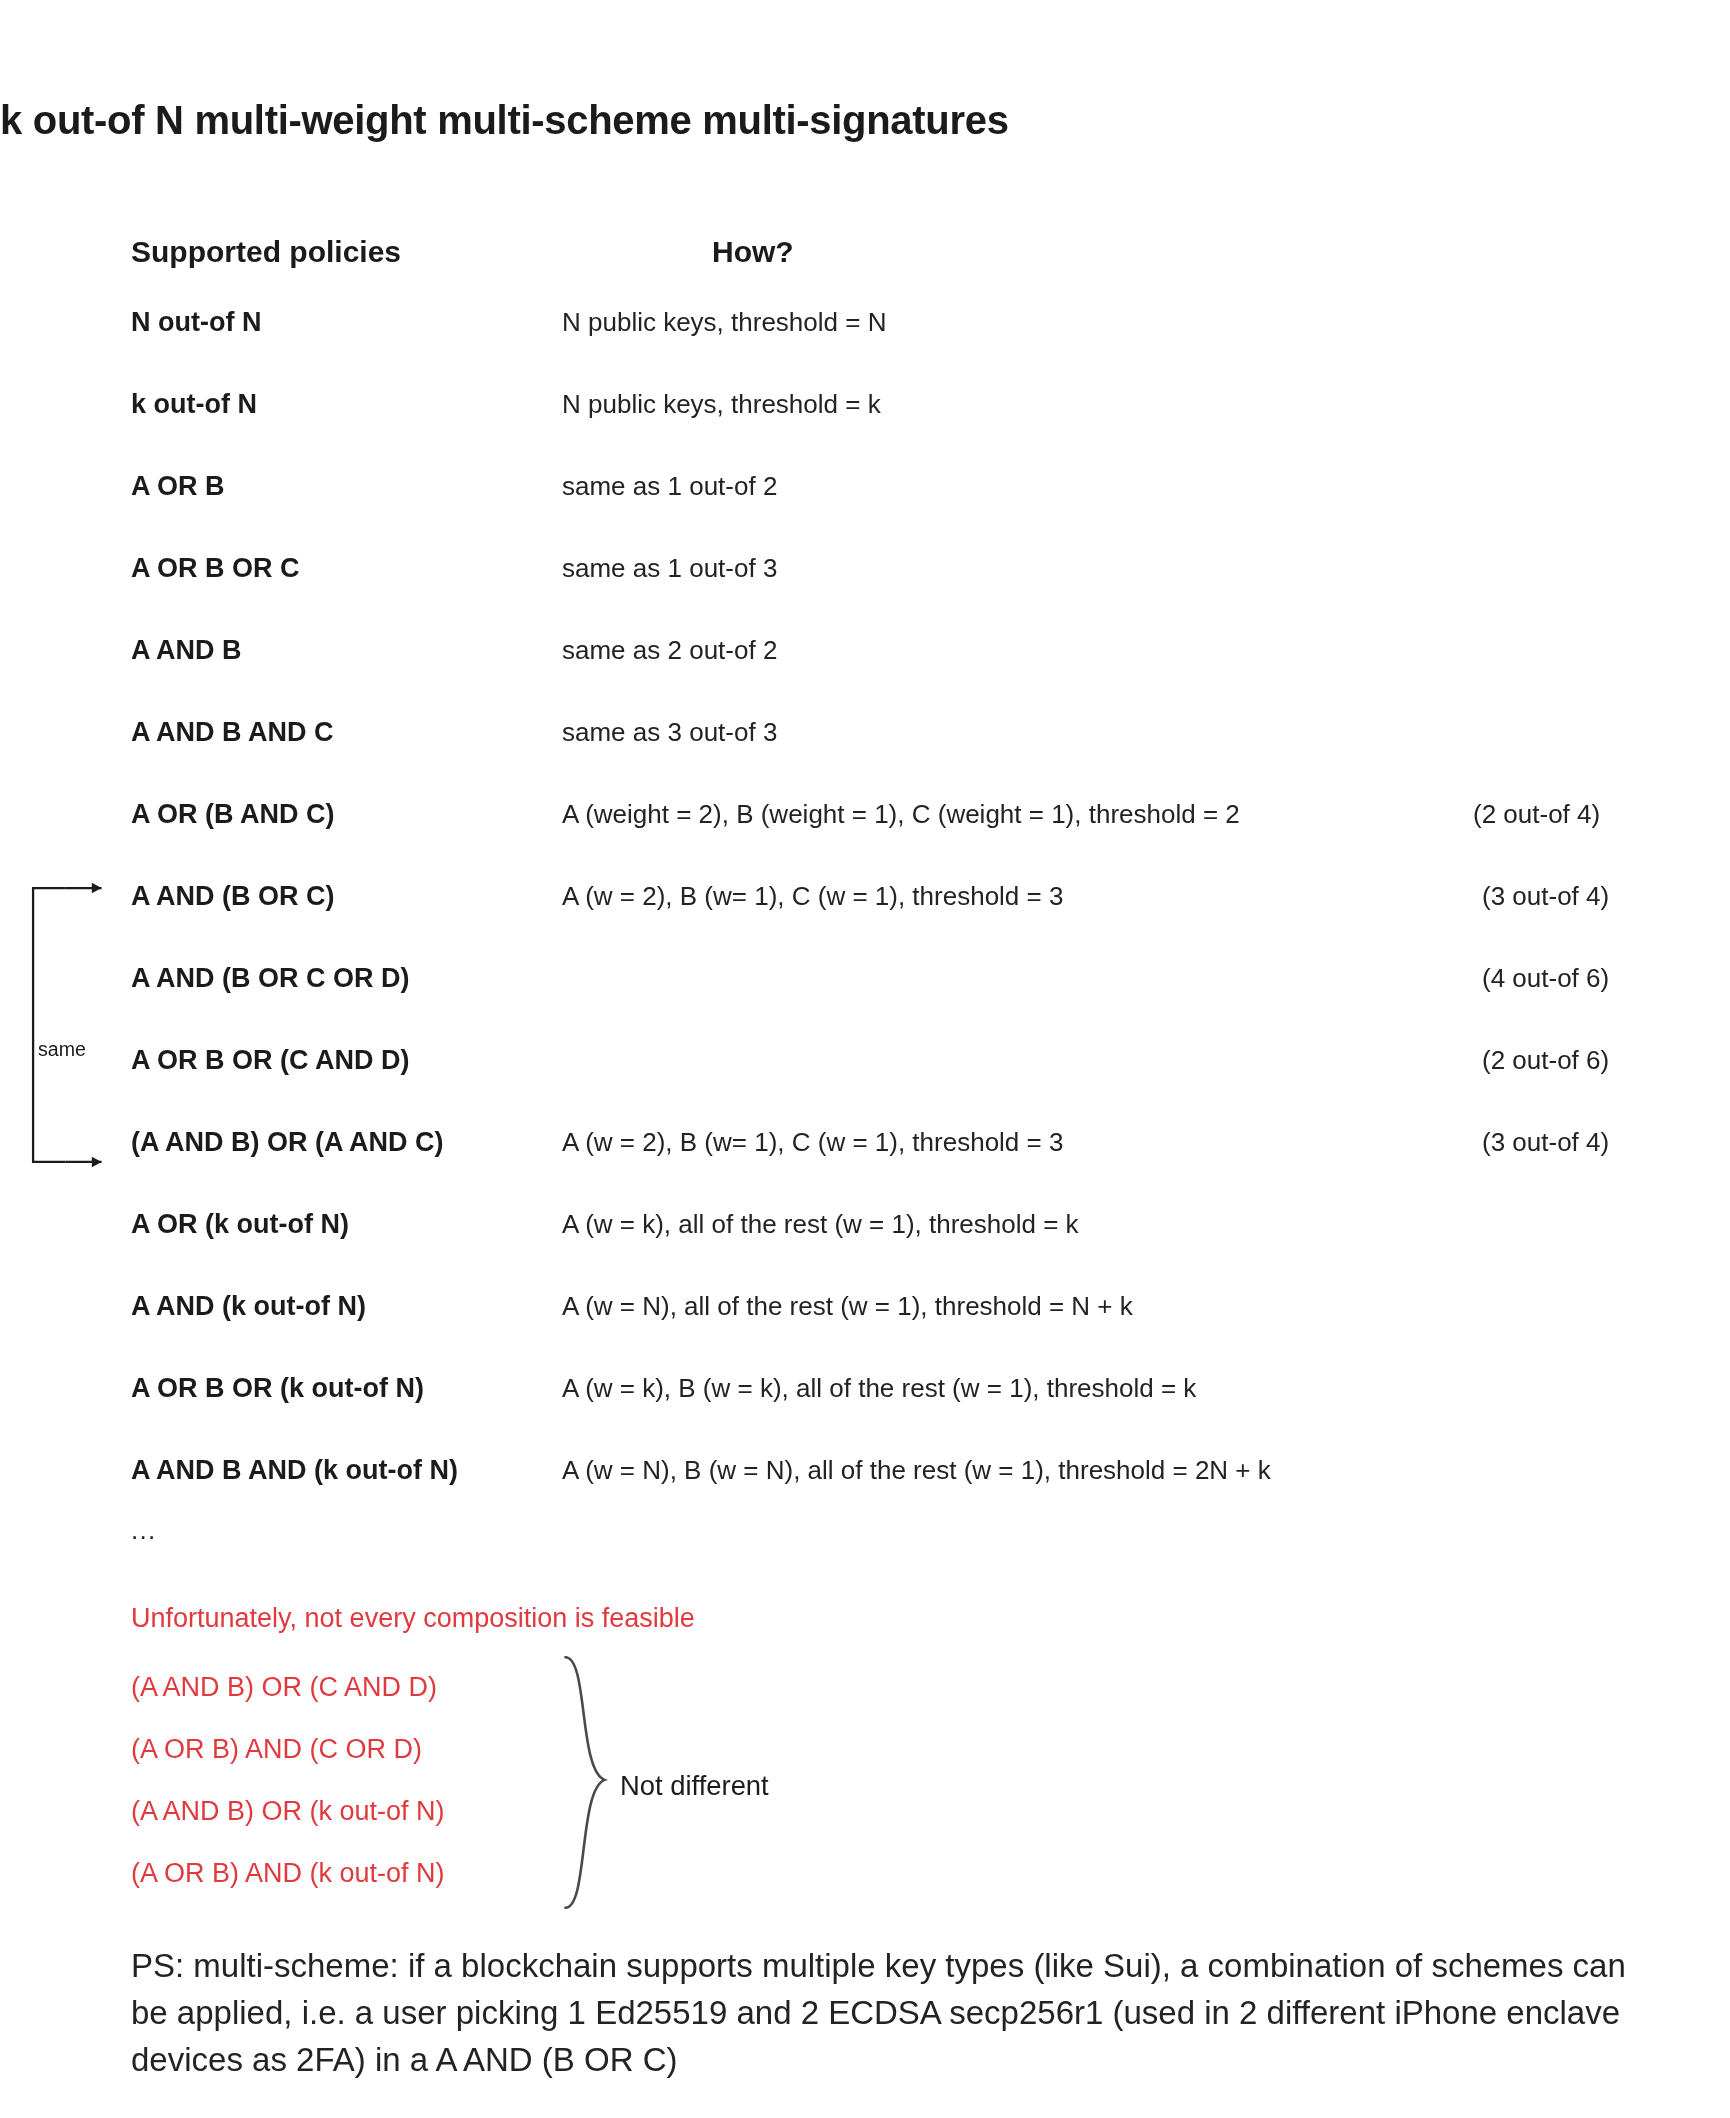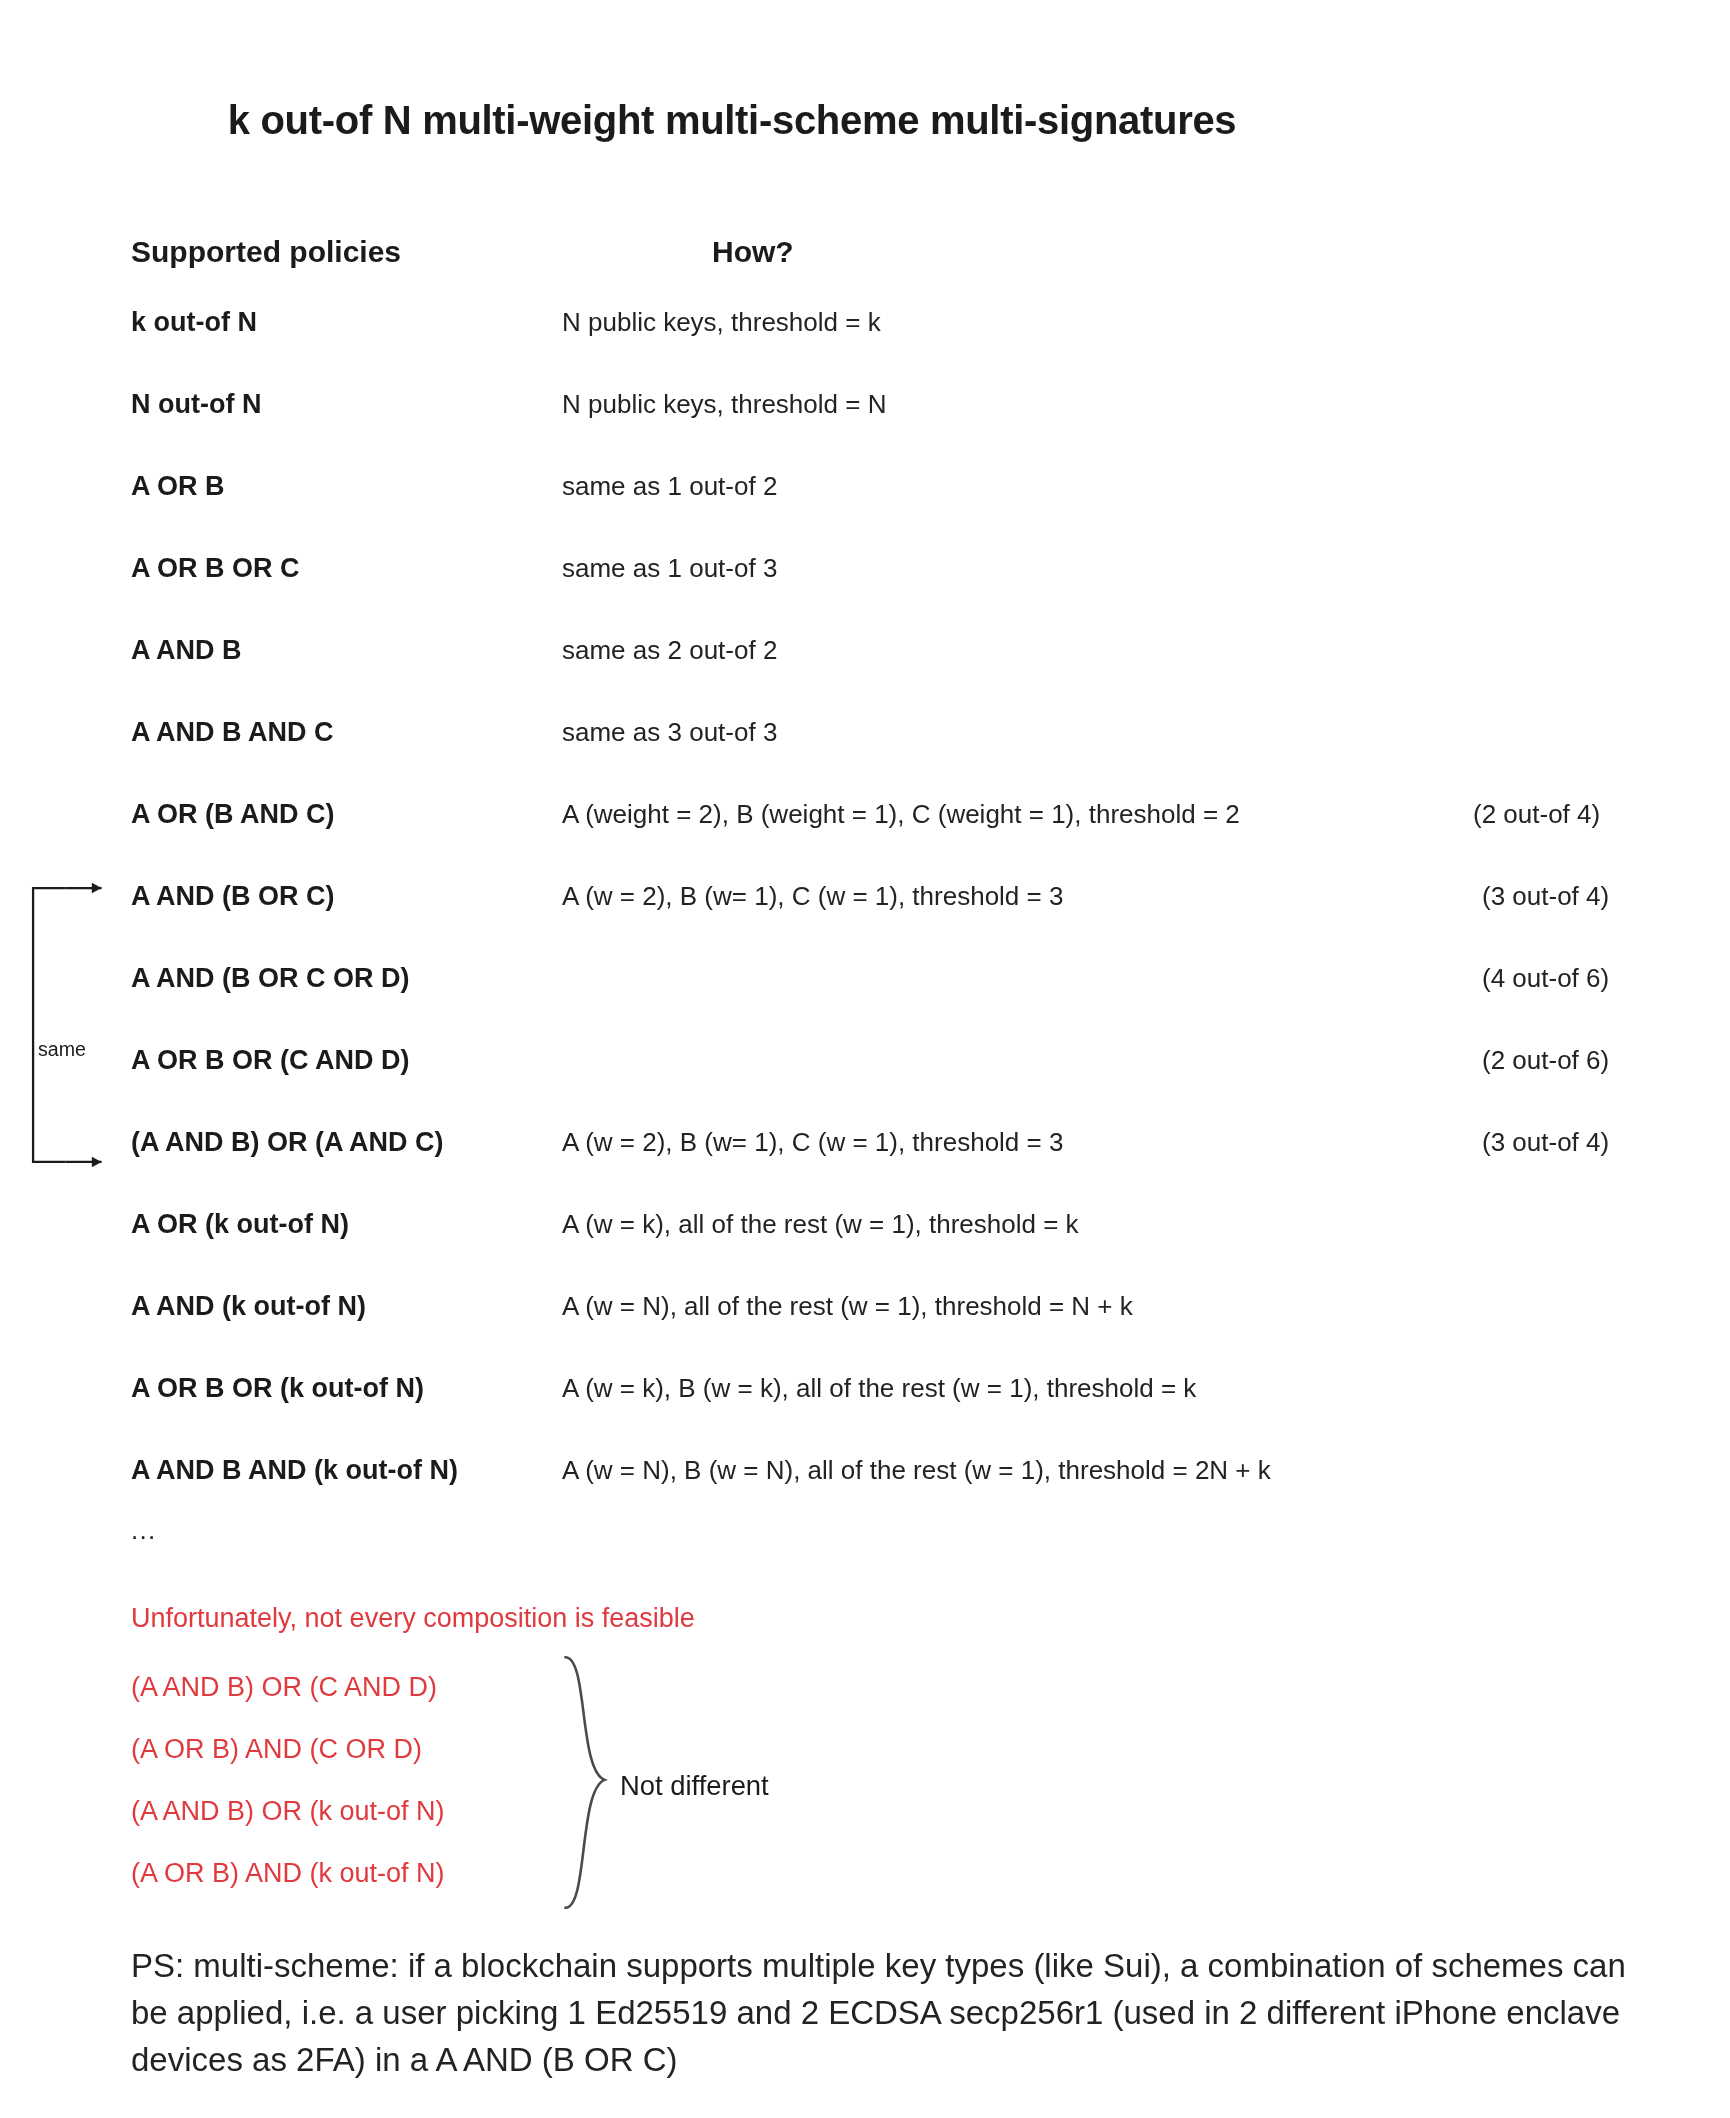--- a/index.html
+++ b/index.html
@@ -18,21 +18,21 @@
   .page {
     position: relative;
     width: 1730px;
     height: 2119px;
   }
   .title {
     position: absolute;
     top: 98px;
     left: 0;
     width: 1464px;
-    text-align: center;
+    text-align: left;
     font-size: 40px;
     font-weight: bold;
     letter-spacing: -0.3px;
     color: #1b1b1b;
   }
   .hdr-policies {
     position: absolute;
     left: 131px;
     top: 235px;
     font-size: 30px;
@@ -154,28 +154,28 @@
 <div class="page">
 
   <div class="title">k out-of N multi-weight multi-scheme multi-signatures</div>
 
   <div class="hdr-policies">Supported policies</div>
   <div class="hdr-how">How?</div>
 
   <div class="rows">
 
     <div class="row">
+      <div class="policy">N out-of N</div>
+      <div class="how">N public keys, threshold = N</div>
+      <div class="equiv"></div>
+    </div>
+
+    <div class="row">
       <div class="policy">k out-of N</div>
       <div class="how">N public keys, threshold = k</div>
-      <div class="equiv"></div>
-    </div>
-
-    <div class="row">
-      <div class="policy">N out-of N</div>
-      <div class="how">N public keys, threshold = N</div>
       <div class="equiv"></div>
     </div>
 
     <div class="row">
       <div class="policy">A OR B</div>
       <div class="how">same as 1 out-of 2</div>
       <div class="equiv"></div>
     </div>
 
     <div class="row">

